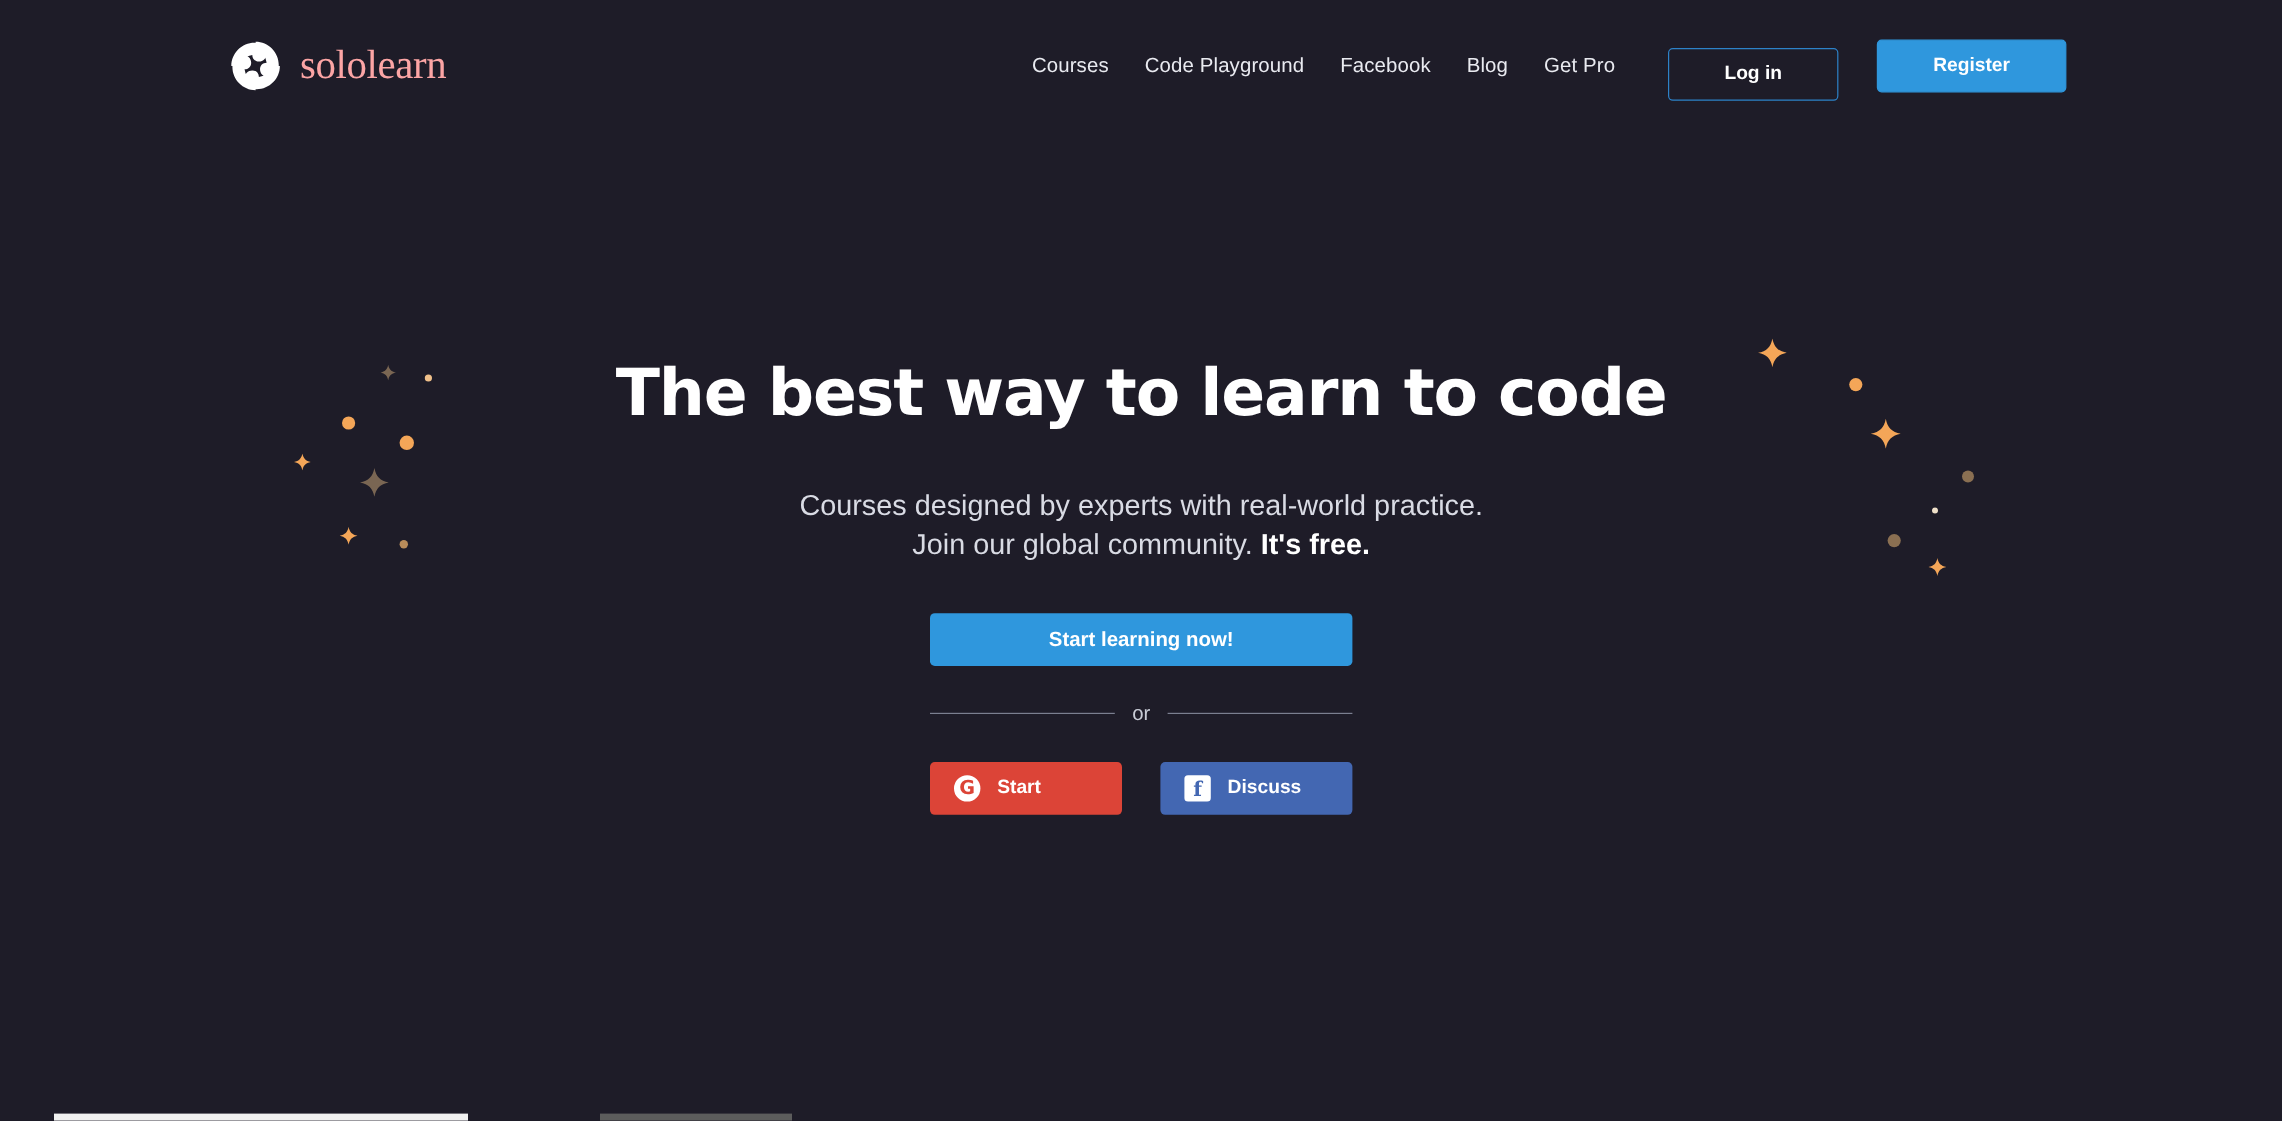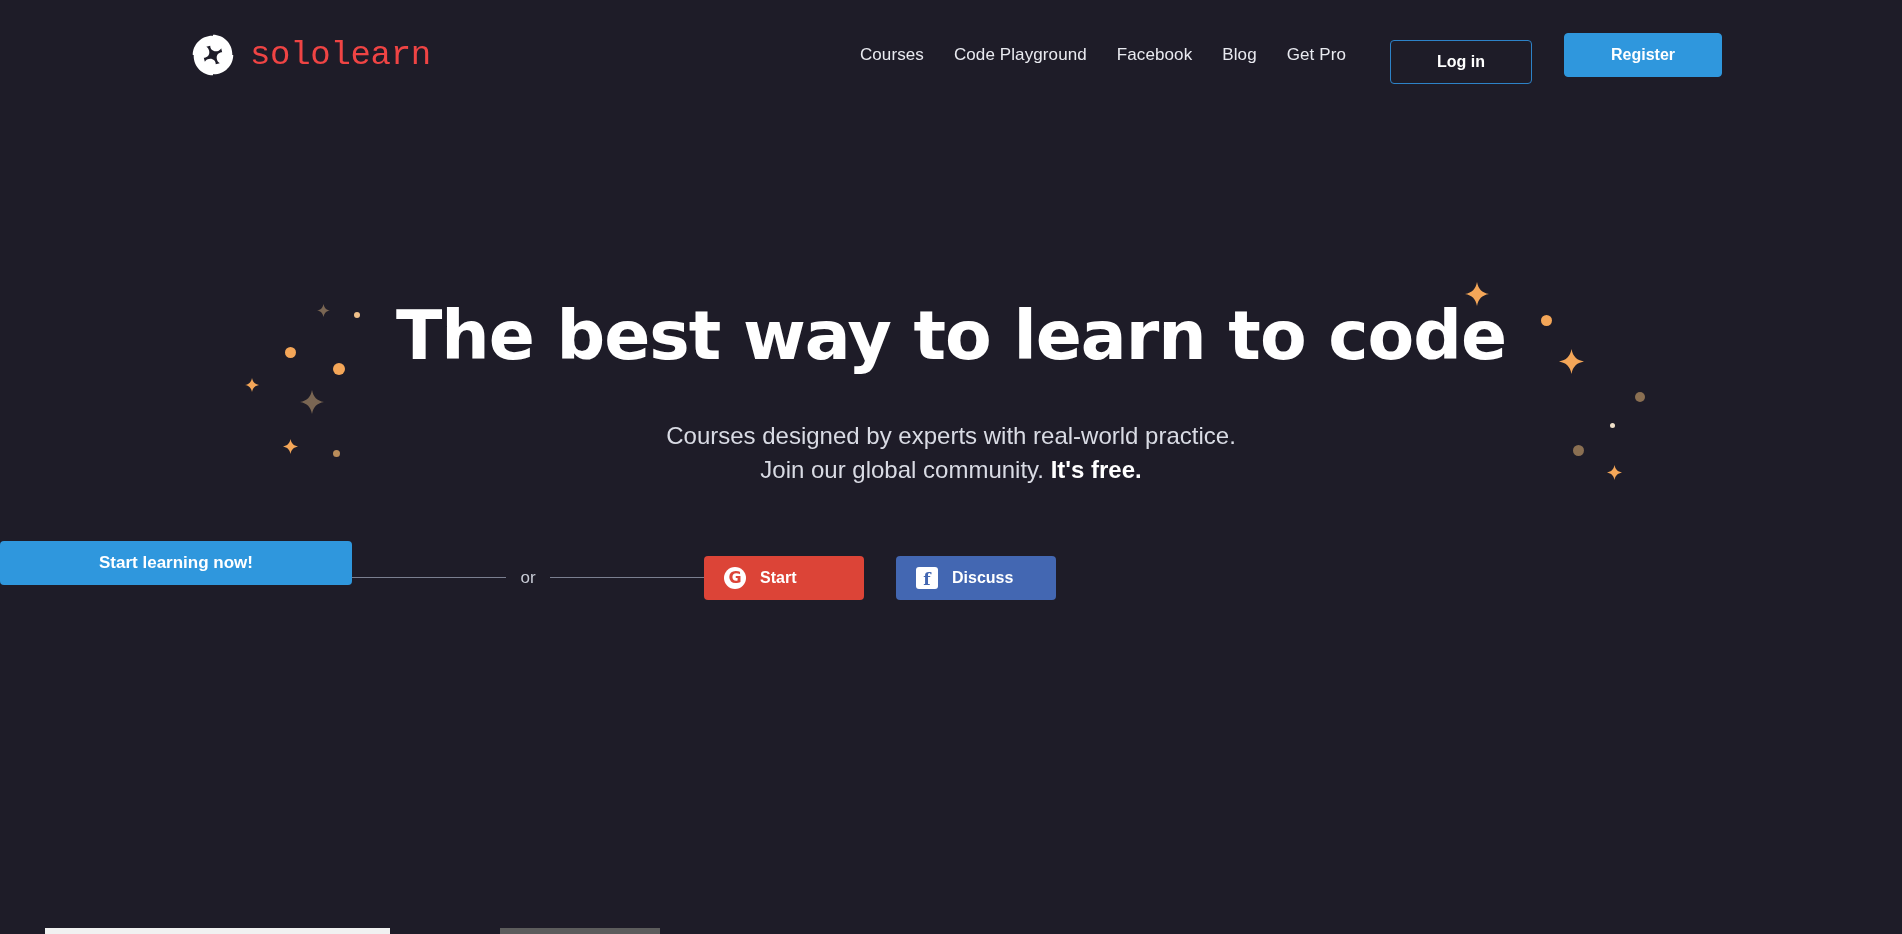--- a/index.html
+++ b/index.html
@@ -33,22 +33,22 @@
     gap: 14px;
     cursor: pointer;
   }
 
   .brand-mark { width: 46px; height: 46px; display: block; flex: 0 0 auto; }
 
   .brand-name {
     font-size: 34px;
     font-weight: 400;
     letter-spacing: -0.3px;
-    color: #ef4444;
-    font-family: Liberation Mono, monospace;
+    color: #fca5a5;
+    font-family: Liberation Serif, serif;
   }
 
   .nav {
     display: flex;
     align-items: center;
     gap: 30px;
     margin-left: auto;
   }
 
   .nav-link {
@@ -98,21 +98,21 @@
 
   
   .hero {
     position: relative;
     text-align: center;
     padding-top: 190px;
   }
 
   .headline {
     font-family: "DejaVu Sans", sans-serif;
-    font-size: 68px;
+    font-size: 54px;
     font-weight: bold;
     line-height: 1.05;
     letter-spacing: -1px;
     color: #ffffff;
     position: relative;
     z-index: 5;
   }
 
   .subhead {
     margin-top: 48px;
@@ -121,21 +121,21 @@
     color: #d9dbe4;
     font-weight: 400;
     position: relative;
     z-index: 5;
   }
   .subhead b { color: #ffffff; font-weight: bold; }
 
   .cta-wrap {
     margin-top: 40px;
     display: flex;
-    flex-direction: row;
+    flex-direction: column;
     align-items: center;
     position: relative;
     z-index: 5;
   }
 
   .btn-cta {
     width: 352px;
     height: 44px;
     background: #2f97dd;
     border: none;

